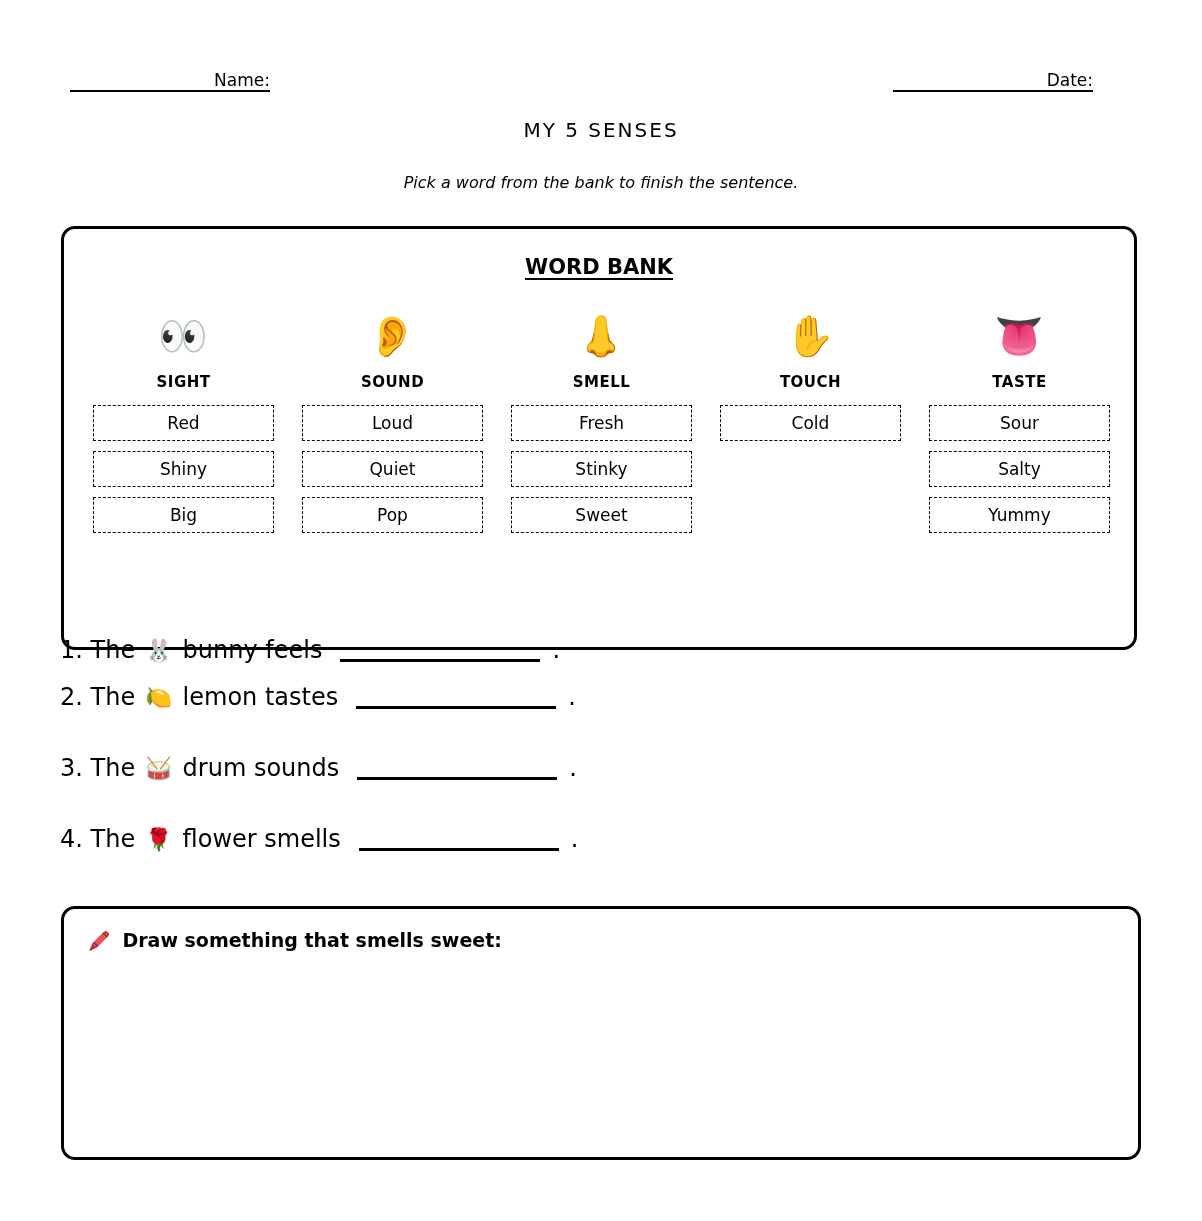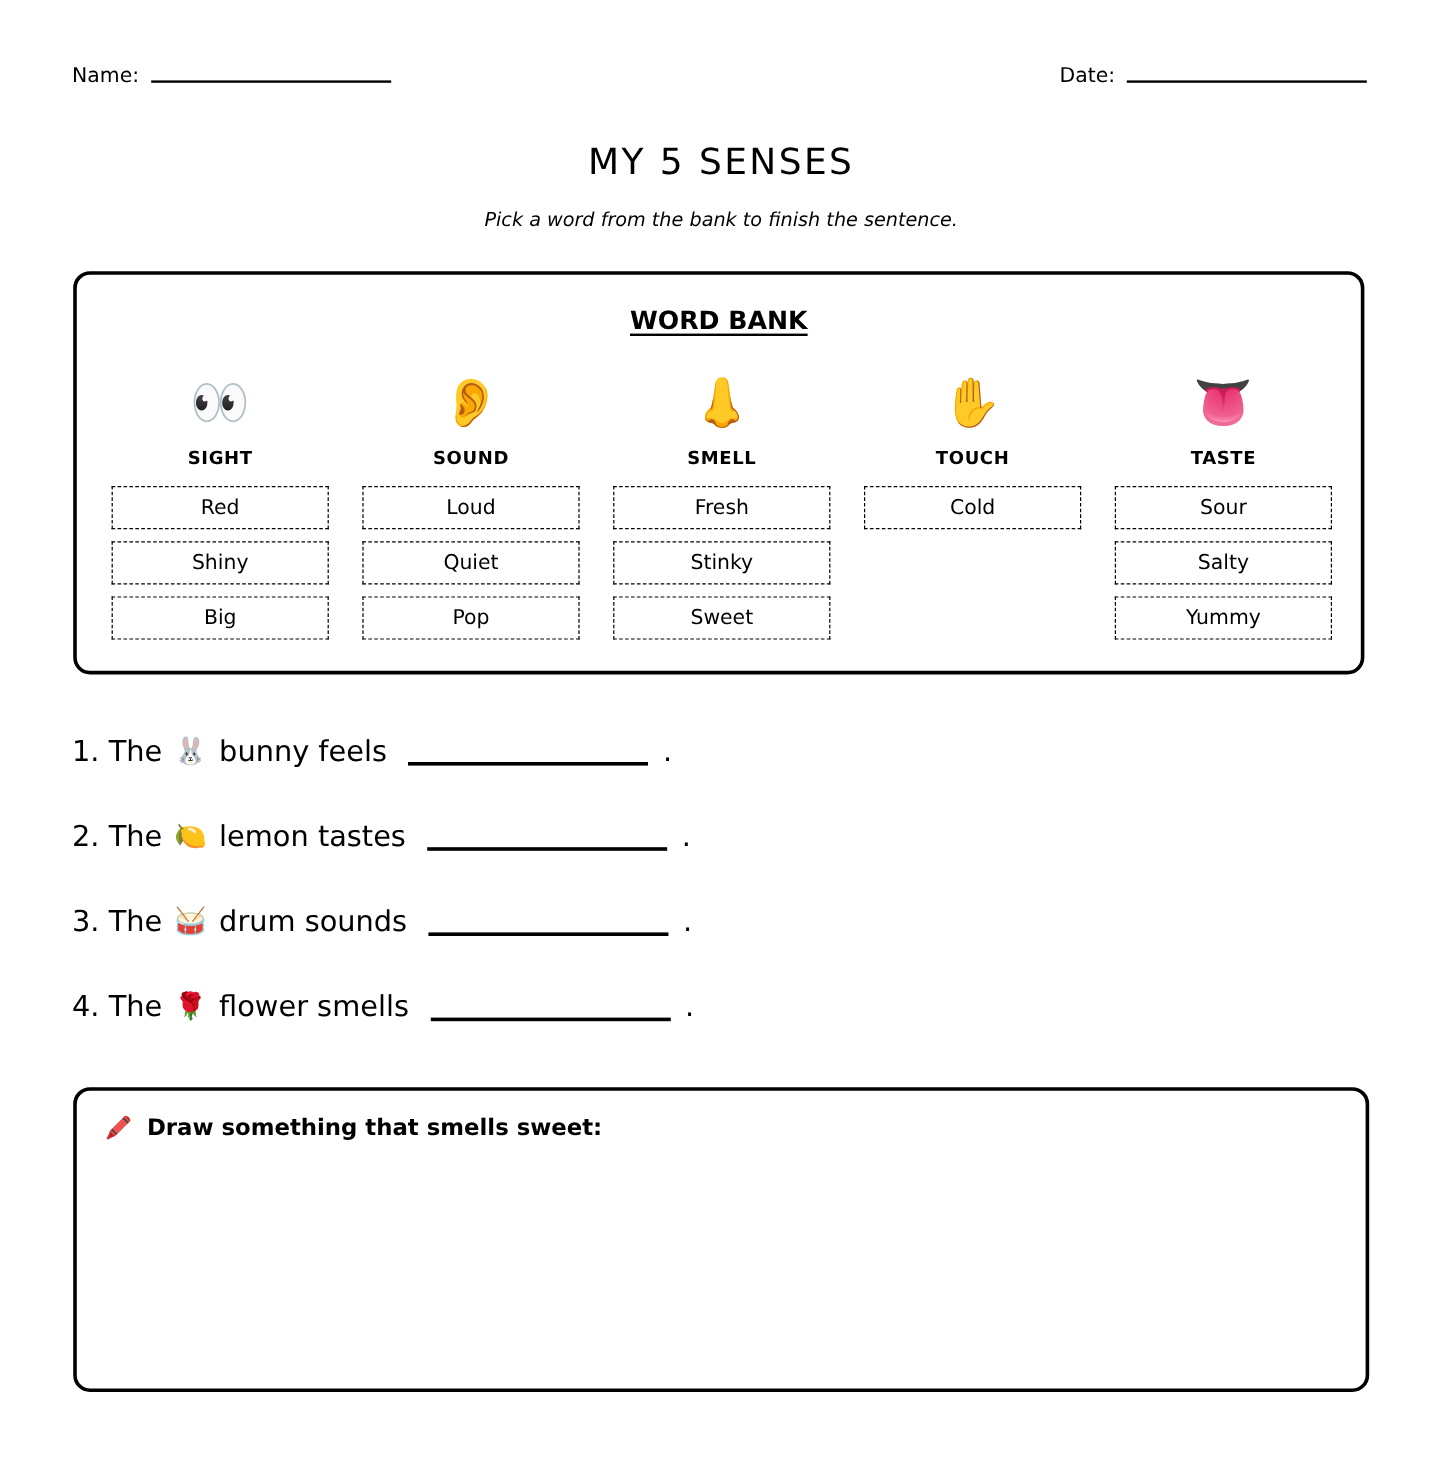--- a/index.html
+++ b/index.html
@@ -1,40 +1,40 @@
 <!DOCTYPE html>
 <html><head>
   <meta charset="utf-8">
   <style>
     html, body { margin: 0; padding: 0; background: #ffffff; }
     body { width: 1202px; height: 1221px; position: relative; font-family: "DejaVu Sans", sans-serif; color: #000; overflow: hidden; }
 
-    .hdr-field { position: absolute; top: 53px; display: flex; align-items: flex-end; font-size: 17px; }
+    .hdr-field { position: absolute; top: 70px; display: flex; align-items: flex-end; font-size: 17px; flex-direction: column; }
     .hdr-field .line { display: inline-block; height: 0; border-bottom: 2px solid #000; margin-left: 10px; margin-bottom: 4px; }
     #name-field { left: 60px; }
     #name-field .line { width: 200px; }
     #date-field { left: 883px; }
     #date-field .line { width: 200px; }
 
-    #title { position: absolute; top: 118px; left: 0; width: 1202px; text-align: center; font-size: 30px; letter-spacing: 2px; }
+    #title { position: absolute; top: 118px; left: 0; width: 1202px; text-align: center; font-size: 20px; letter-spacing: 2px; }
     #subtitle { position: absolute; top: 173px; left: 0; width: 1202px; text-align: center; font-size: 16px; font-style: italic; }
 
-    #word-bank { position: absolute; left: 61px; top: 226px; width: 1076px; height: 336px; border: 3px solid #000; border-radius: 14px; box-sizing: border-box; }
+    #word-bank { position: absolute; left: 61px; top: 226px; width: 1076px; height: 424px; border: 3px solid #000; border-radius: 14px; box-sizing: border-box; }
     #wb-title { position: absolute; top: 26px; left: 0; width: 100%; text-align: center; font-size: 21px; font-weight: bold; text-decoration: underline; text-underline-offset: 4px; }
     .sense-col { position: absolute; top: 78px; width: 181px; text-align: center; }
     .sense-icon { height: 58px; display: flex; justify-content: center; align-items: center; font-size: 40px; line-height: 1; }
     .sense-label { margin-top: 8px; font-size: 15px; font-weight: bold; letter-spacing: 0.5px; height: 22px; }
     .word-box { margin-top: 10px; height: 36px; border: 1px dashed #000; box-sizing: border-box; display: flex; align-items: center; justify-content: center; font-size: 17px; }
     .word-box + .word-box { margin-top: 10px; }
 
     .sentence { position: absolute; left: 60px; display: flex; align-items: center; font-size: 24px; }
     .sentence .emoji { font-size: 22px; margin: 0 10px; }
     .sentence .blank { display: inline-block; width: 200px; border-bottom: 3px solid #000; margin-left: 18px; height: 0; position: relative; top: 10px; }
     .sentence .period { margin-left: 12px; }
-    #s1 { top: 612px; justify-content: center; }
+    #s1 { top: 636px; justify-content: center; }
     #s2 { top: 683px; }
     #s3 { top: 754px; }
     #s4 { top: 825px; }
 
     #draw-box { position: absolute; left: 61px; top: 906px; width: 1080px; height: 254px; border: 3px solid #000; border-radius: 14px; box-sizing: border-box; }
     #draw-label { position: absolute; left: 24px; top: 20px; font-size: 19px; font-weight: bold; display: flex; align-items: center; }
     #draw-label .pencil { font-size: 18px; margin-right: 12px; }
   </style>
 </head>
 <body>

